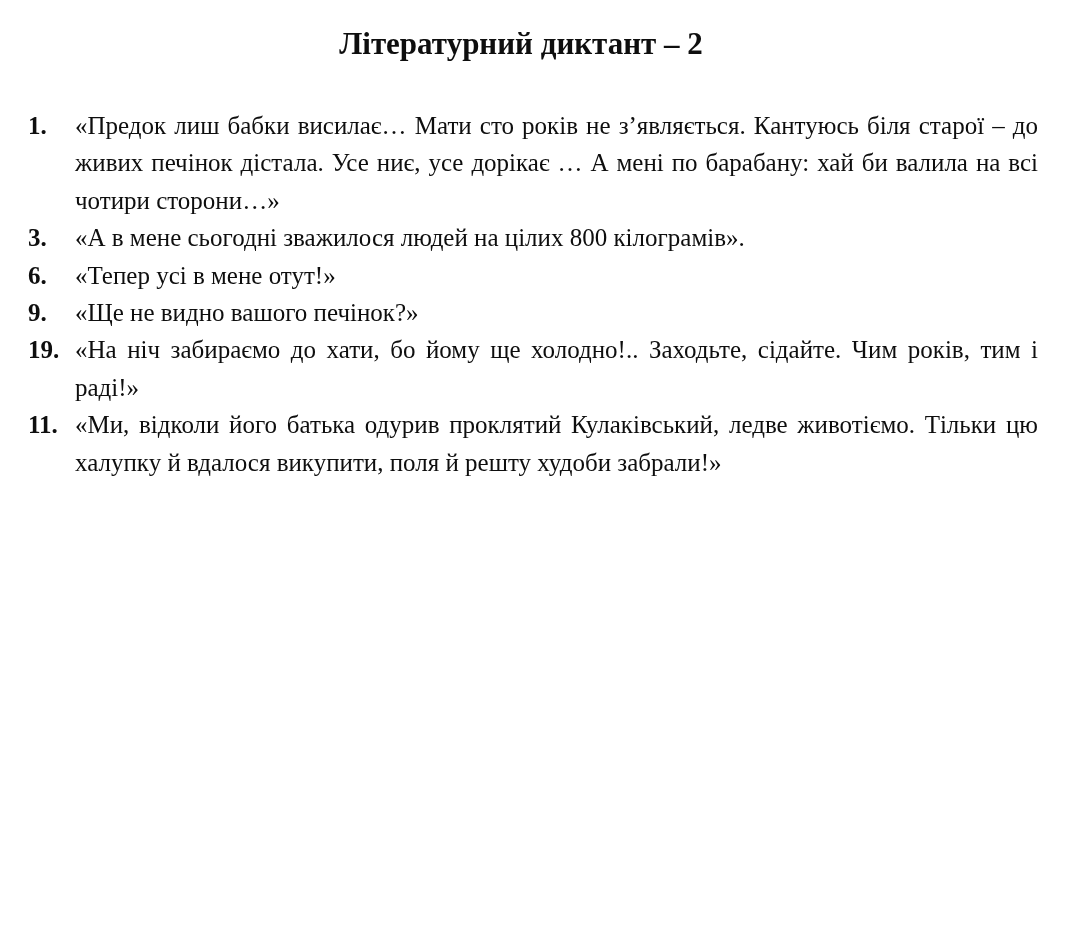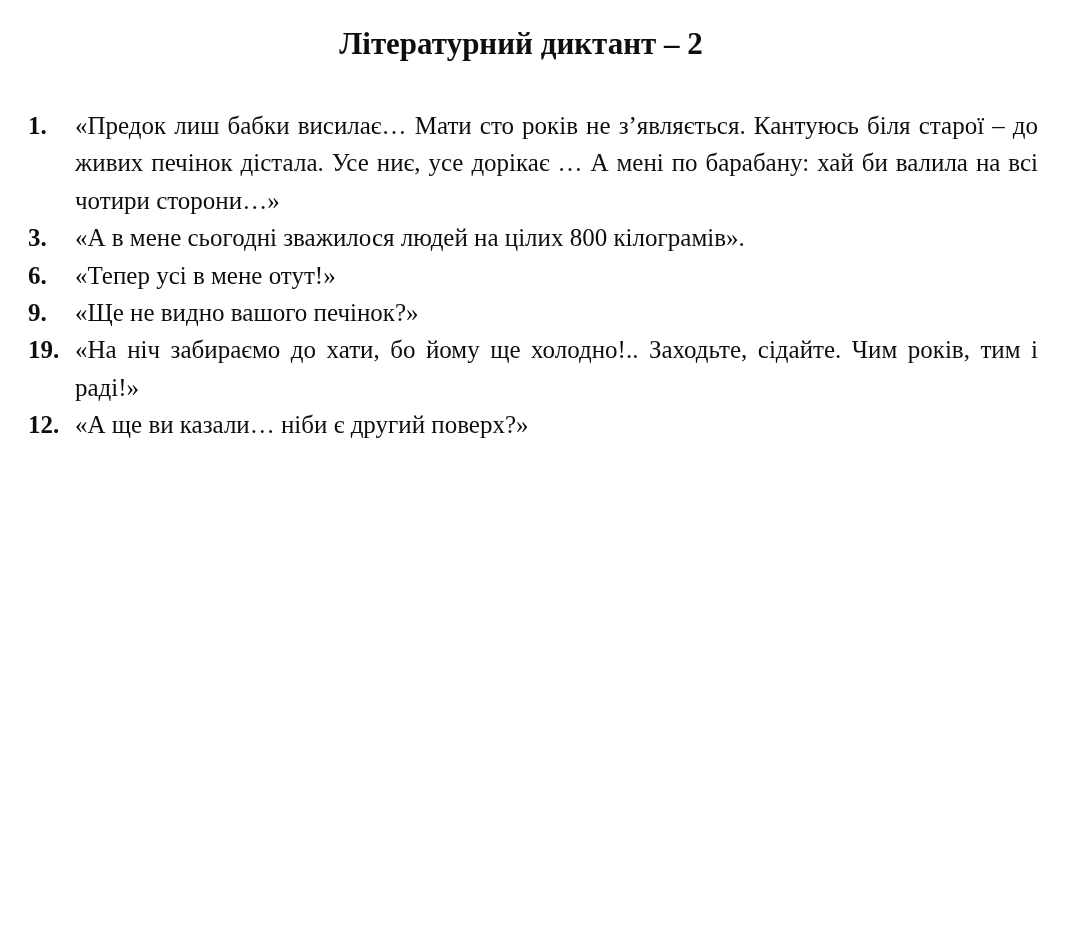--- a/index.html
+++ b/index.html
@@ -67,16 +67,16 @@
 
 
   <li class="quote-item"><span class="num">6.</span><span class="text">«Тепер усі в мене отут!»</span></li>
 
 
 
   <li class="quote-item"><span class="num">9.</span><span class="text">«Ще не видно вашого печінок?»</span></li>
 
   <li class="quote-item"><span class="num">19.</span><span class="text">«На ніч забираємо до хати, бо йому ще холодно!.. Заходьте, сідайте. Чим років, тим і раді!»</span></li>
 
+  <li class="quote-item"><span class="num">11.</span><span class="text">«Ми, відколи його батька одурив проклятий Кулаківський, ледве животіємо. Тільки цю халупку й вдалося викупити, поля й решту худоби забрали!»</span></li>
 
-  <li class="quote-item"><span class="num">12.</span><span class="text">«А ще ви казали… ніби є другий поверх?»</span></li>
 </ol>
 </div>
 
 </body></html>

